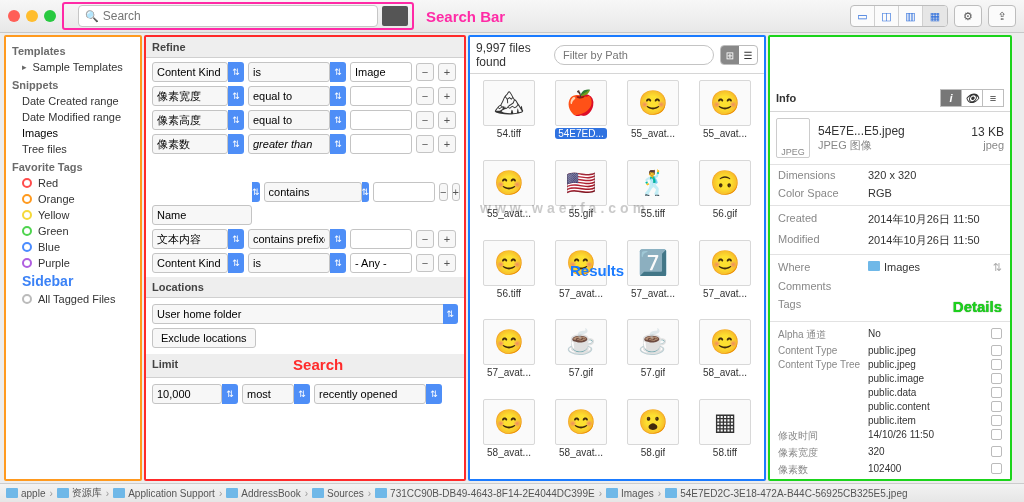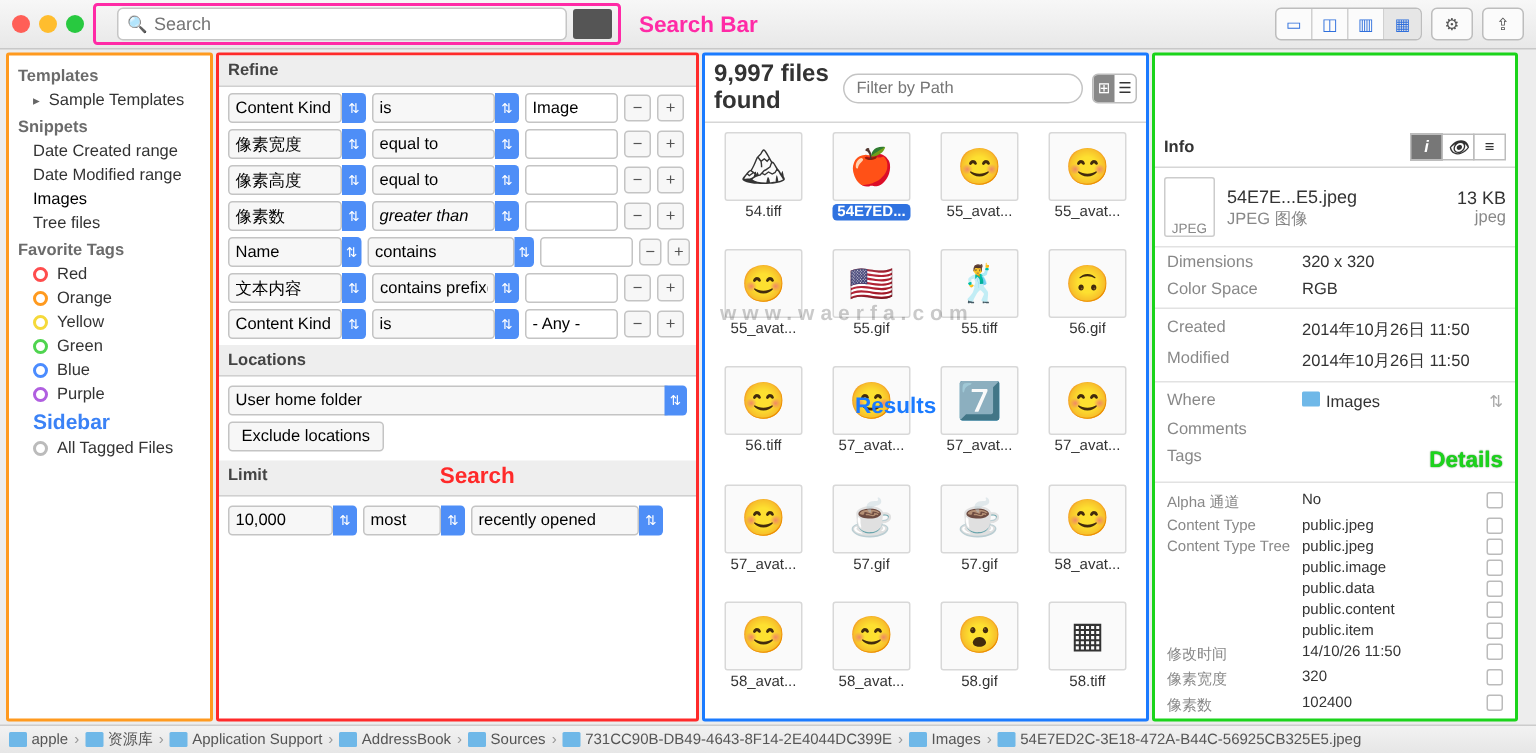--- a/index.html
+++ b/index.html
@@ -47,30 +47,30 @@
 .txt-s { height:20px; border:1px solid #c4c4c4; border-radius:3px; width:62px; padding:0 4px; font-size:11px; }
 .pm { width:18px; height:18px; border:1px solid #c4c4c4; border-radius:3px; background:#f7f7f7; display:flex; align-items:center; justify-content:center; color:#555; font-size:11px; }
 .locations { padding:6px; }
 .loc-sel { width:100%; }
 .btn-flat { border:1px solid #c4c4c4; border-radius:3px; background:#f7f7f7; padding:3px 8px; font-size:11px; margin-top:4px; }
 .limit-row { padding:6px; display:flex; gap:4px; }
 .ann-search { color:#ff2a2a; font-weight:700; font-size:15px; text-align:center; margin-top:-2px; }
 
 
 .res-head { display:flex; align-items:center; gap:6px; padding:4px 6px; border-bottom:1px solid #d6d6d6; }
-.res-head .count { font-weight:700; font-size:16px; }
+.res-head .count { font-weight:400; font-size:12px; }
 .filter-in { flex:1; height:20px; border:1px solid #c4c4c4; border-radius:10px; padding:0 8px; font-size:11px; color:#888; }
 .view-seg { display:flex; border:1px solid #bdbdbd; border-radius:4px; overflow:hidden; }
 .view-seg span { width:22px; height:18px; display:flex; align-items:center; justify-content:center; font-size:10px; }
 .view-seg span.active { background:#888; color:#fff; }
 .grid { padding:6px; display:grid; grid-template-columns:repeat(4,1fr); gap:6px; overflow:hidden; flex:1; }
 .cell { display:flex; flex-direction:column; align-items:center; gap:2px; }
 .thumb { width:52px; height:46px; border:1px solid #d8d8d8; border-radius:2px; background:#fafafa; display:flex; align-items:center; justify-content:center; font-size:24px; }
 .cell .name { font-size:10px; color:#333; white-space:nowrap; overflow:hidden; text-overflow:ellipsis; max-width:60px; text-align:center; }
-.cell.sel .name { background:#2f72e0; color:#fff; border-radius:3px; padding:0 3px;font-weight:bold; }
+.cell.sel .name { background:#2f72e0; color:#fff; border-radius:3px; padding:0 3px; }
 .ann-results { color:#1b7bff; font-weight:700; font-size:15px; position:absolute; }
 
 
 .det-head { display:flex; align-items:center; padding:4px 6px; border-bottom:1px solid #d6d6d6;margin-top:48px; }
 .det-head .tabs { margin-left:auto; display:flex; gap:0; }
 .det-head .tabs span { width:22px; height:18px; display:flex; align-items:center; justify-content:center; border:1px solid #bdbdbd; margin-left:-1px; font-style:italic; font-weight:bold; }
 .det-top { display:flex; padding:6px; gap:8px; align-items:center; border-bottom:1px solid #e2e2e2; }
 .file-ico { width:34px; height:40px; border:1px solid #ccc; border-radius:2px; background:#fff; font-size:9px; color:#888; display:flex; align-items:flex-end; justify-content:center; }
 .det-rows { padding:4px 8px; display:flex; flex-direction:column; gap:6px; font-size:11px; }
 .det-row { display:flex; }
@@ -210,21 +210,21 @@
         <div class="rrow">
     <input class="sel-s" style="width: 76px;" value="像素数" readonly="">
           <span class="sel-arrows">⇅</span>
     <input class="sel-s" style="width: 82px; font-style: italic;" value="greater than" readonly="">
           <span class="sel-arrows">⇅</span>
     <input class="txt-s" value="" style="">
     <span class="pm">−</span>
     <span class="pm">+</span>
   </div>
         <div class="rrow">
-    <input class="sel-s" style="width: 76px;" value="Name" readonly="">
+    <input class="sel-s" style="width: 100px; margin-top: 47px;" value="Name" readonly="">
           <span class="sel-arrows">⇅</span>
     <input class="sel-s" style="width: 98px;" value="contains" readonly="">
           <span class="sel-arrows">⇅</span>
     <input class="txt-s" value="" style="">
     <span class="pm">−</span>
     <span class="pm">+</span>
   </div>
         <div class="rrow">
     <input class="sel-s" style="width: 76px;" value="文本内容" readonly="">
           <span class="sel-arrows">⇅</span>

